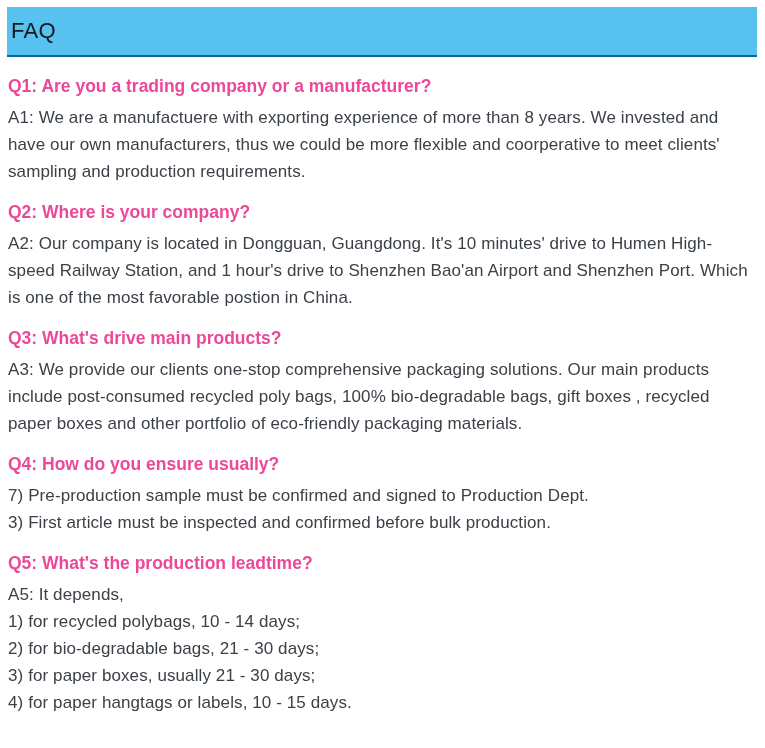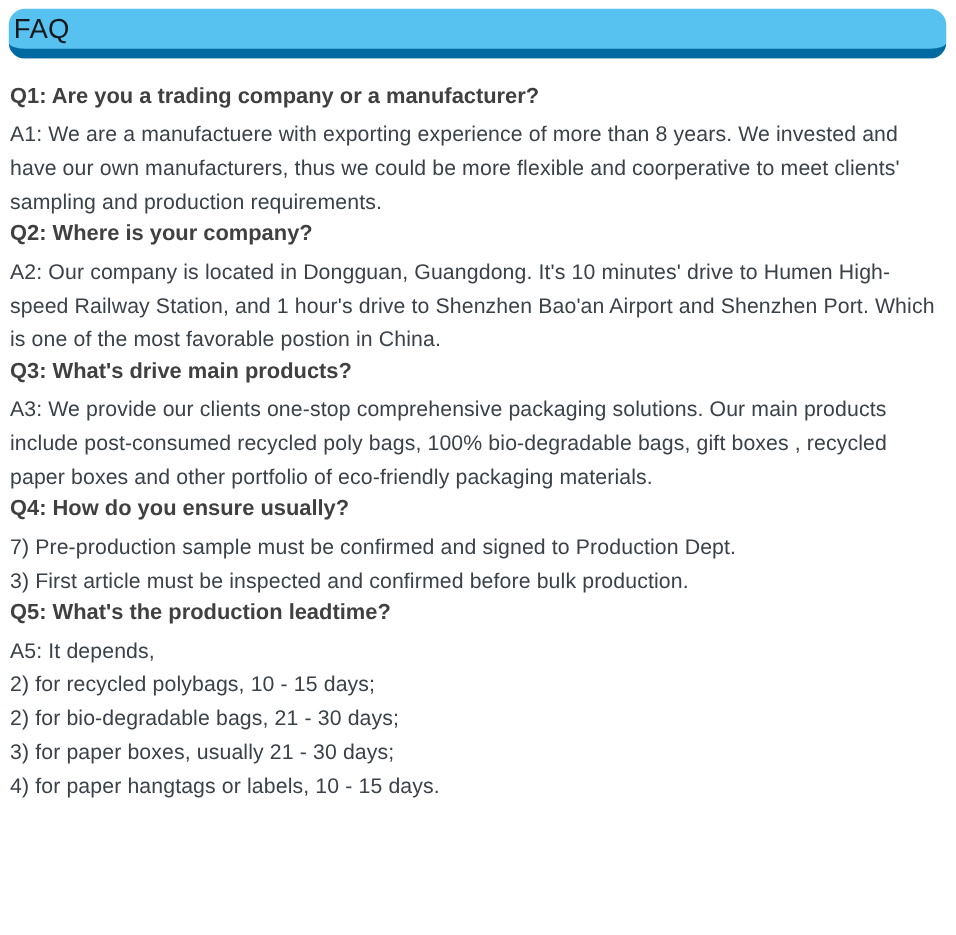--- a/index.html
+++ b/index.html
@@ -6,42 +6,41 @@
   html, body {
     width: 765px;
     background: #ffffff;
     font-family: "Liberation Sans", "DejaVu Sans", sans-serif;
   }
   body { height: 748px; overflow: hidden; }
   .page { padding: 7px 8px 0 7px; }
 
   .faq-header {
     background: #57c2ef;
-    border-bottom: 8px solid #0369a1;
-    height: 40px;
+    border-bottom: 2px solid #0369a1;
+    height: 50px;
     display: flex;
     align-items: center;
     padding-left: 4px;
-    border-radius: 13px;
   }
   .faq-title {
     font-size: 22px;
     font-weight: 400;
     color: #15191d;
     letter-spacing: 0.3px;
   }
 
   .faq-list { padding: 0 1px; }
-  .faq-item { }
+  .faq-item { margin-top: 16px; }
   .faq-item:first-child { margin-top: 18px; }
 
   .question {
     font-size: 17.5px;
     font-weight: 700;
-    color: #404040;
+    color: #ec4899;
     line-height: 22px;
     margin-bottom: 7px;
   }
   .answer {
     font-size: 17px;
     line-height: 27px;
     color: #3b4148;
     letter-spacing: 0.1px;
   }
 </style>
@@ -73,20 +72,20 @@
 
     <section class="faq-item">
       <h2 class="question">Q4: How do you ensure usually?</h2>
       <p class="answer">7) Pre-production sample must be confirmed and signed to Production Dept.</p>
       <p class="answer">3) First article must be inspected and confirmed before bulk production.</p>
     </section>
 
     <section class="faq-item">
       <h2 class="question">Q5: What's the production leadtime?</h2>
       <p class="answer">A5: It depends,</p>
-      <p class="answer">2) for recycled polybags, 10 - 15 days;</p>
+      <p class="answer">1) for recycled polybags, 10 - 14 days;</p>
       <p class="answer">2) for bio-degradable bags, 21 - 30 days;</p>
       <p class="answer">3) for paper boxes, usually 21 - 30 days;</p>
       <p class="answer">4) for paper hangtags or labels, 10 - 15 days.</p>
     </section>
 
   </main>
 </div>
 
 </body></html>

